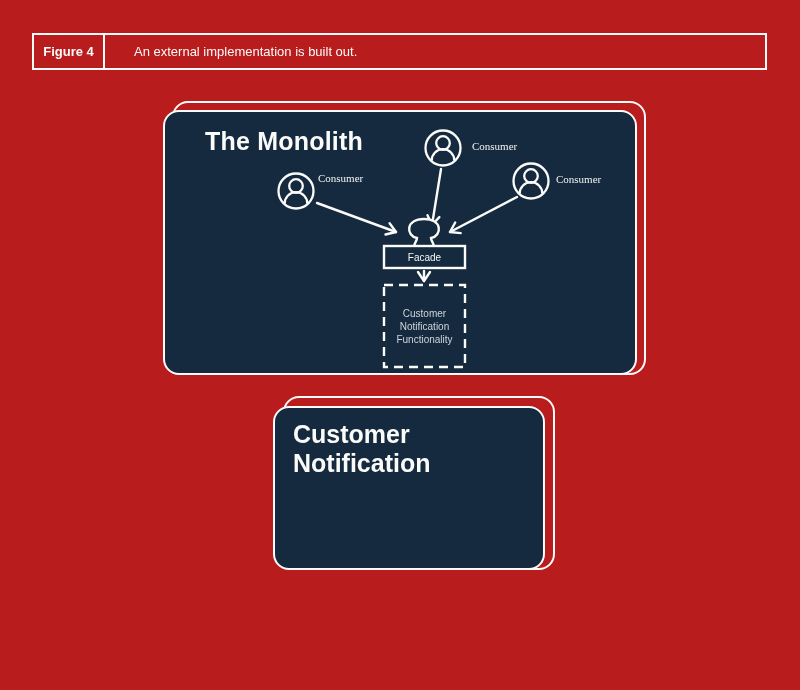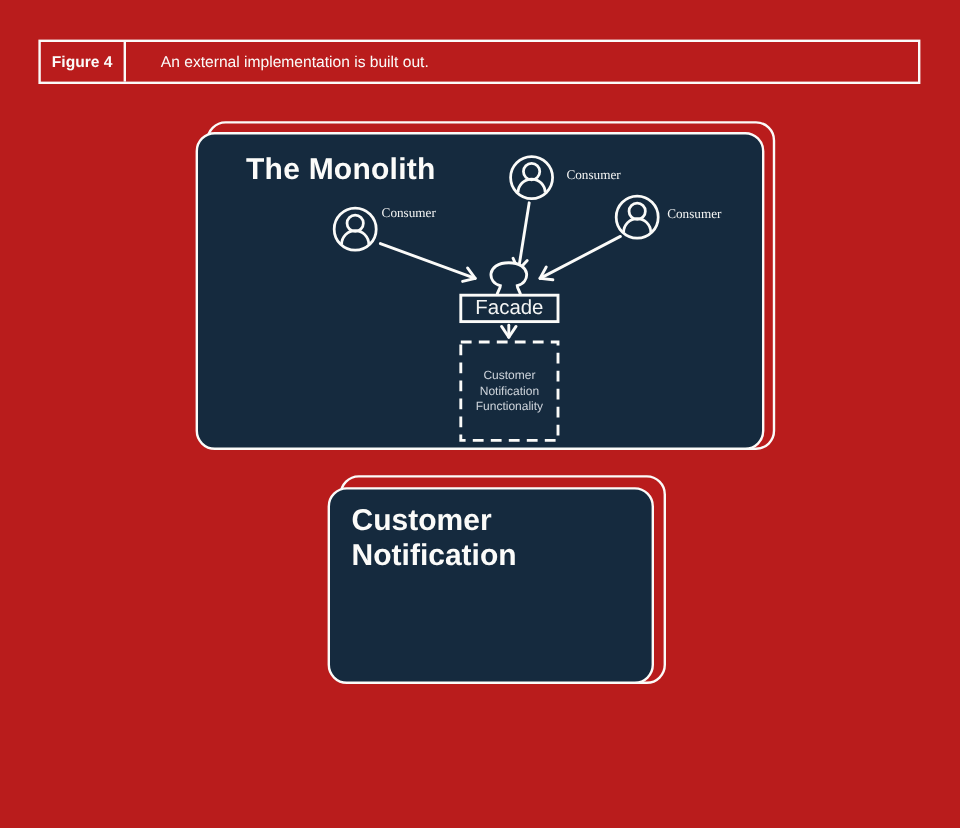--- a/index.html
+++ b/index.html
@@ -46,21 +46,21 @@
     font-size:25px;font-weight:bold;line-height:29px;z-index:6;
   }
   .service-title span{display:block;}
 
   .consumer-label{
     position:absolute;font-size:11px;z-index:6;color:#f4f5f4;font-family:Liberation Serif, serif;
   }
   .facade-label{
     position:absolute;left:384px;top:246px;width:81px;height:22px;
     display:flex;align-items:center;justify-content:center;
-    font-size:17px;z-index:6;color:#f4f5f4;
+    font-size:10px;z-index:6;color:#f4f5f4;
   }
   .functionality-label{
     position:absolute;left:384px;top:285px;width:81px;height:82px;
     display:flex;flex-direction:column;align-items:center;justify-content:center;
     font-size:10px;line-height:13px;color:#ced4db;z-index:6;text-align:center;
   }
   .diagram-svg{position:absolute;left:0;top:0;z-index:5;pointer-events:none;}
 </style>
 </head>
 <body>

